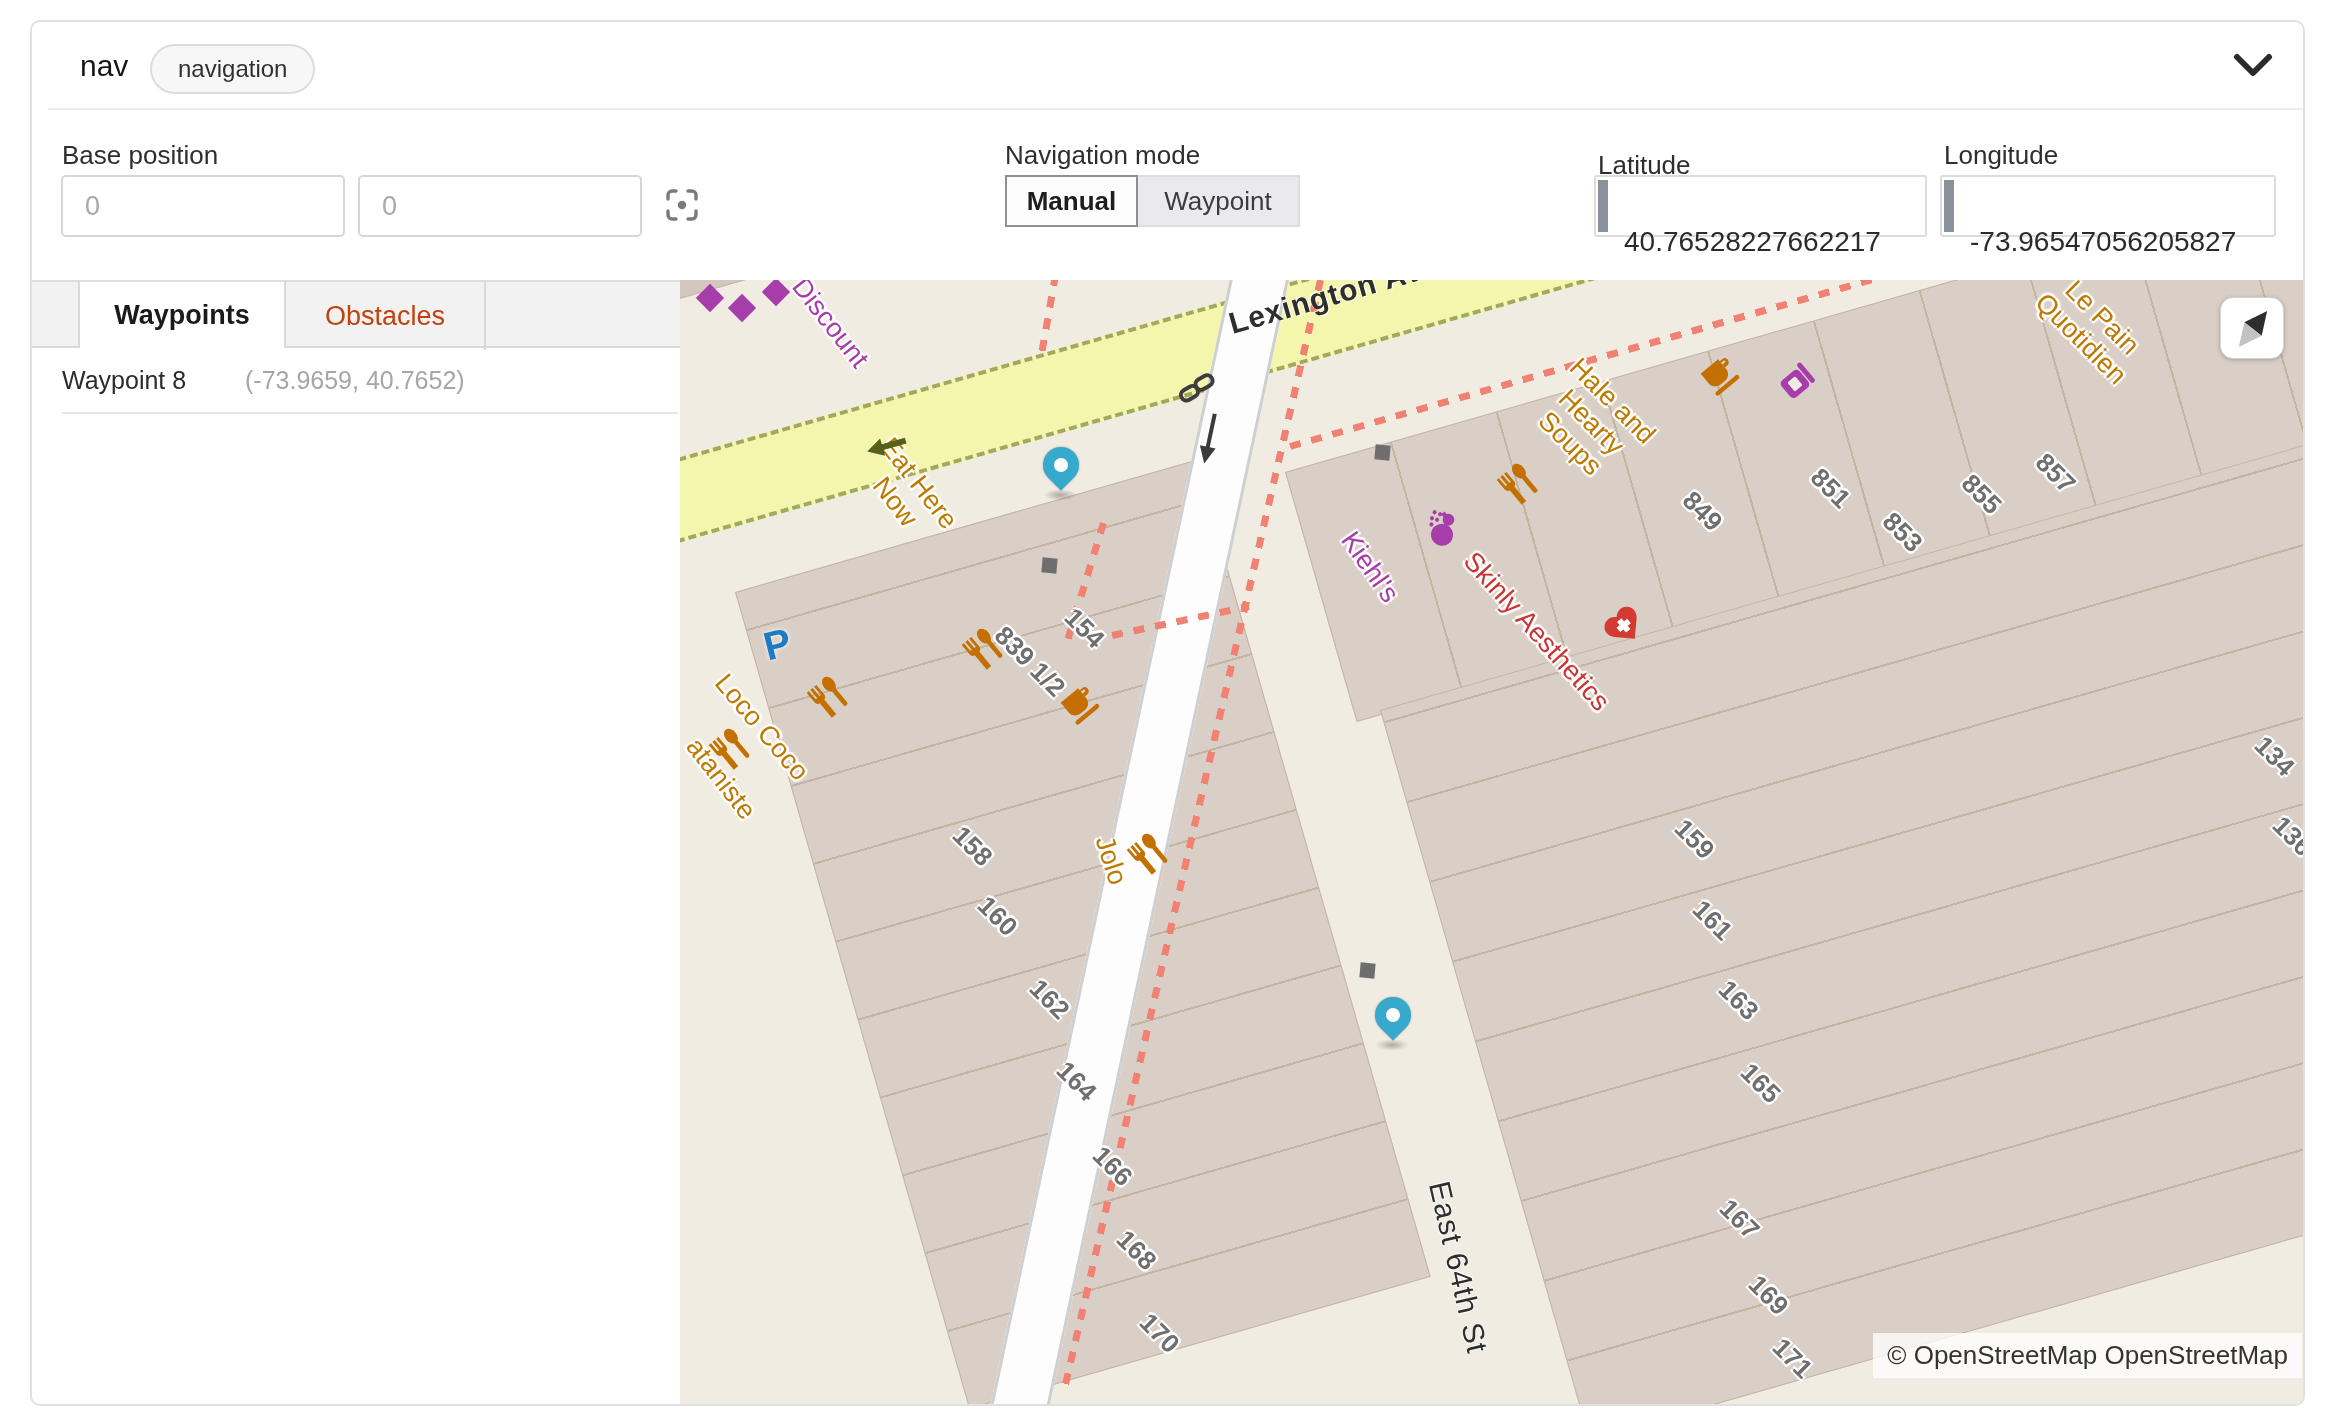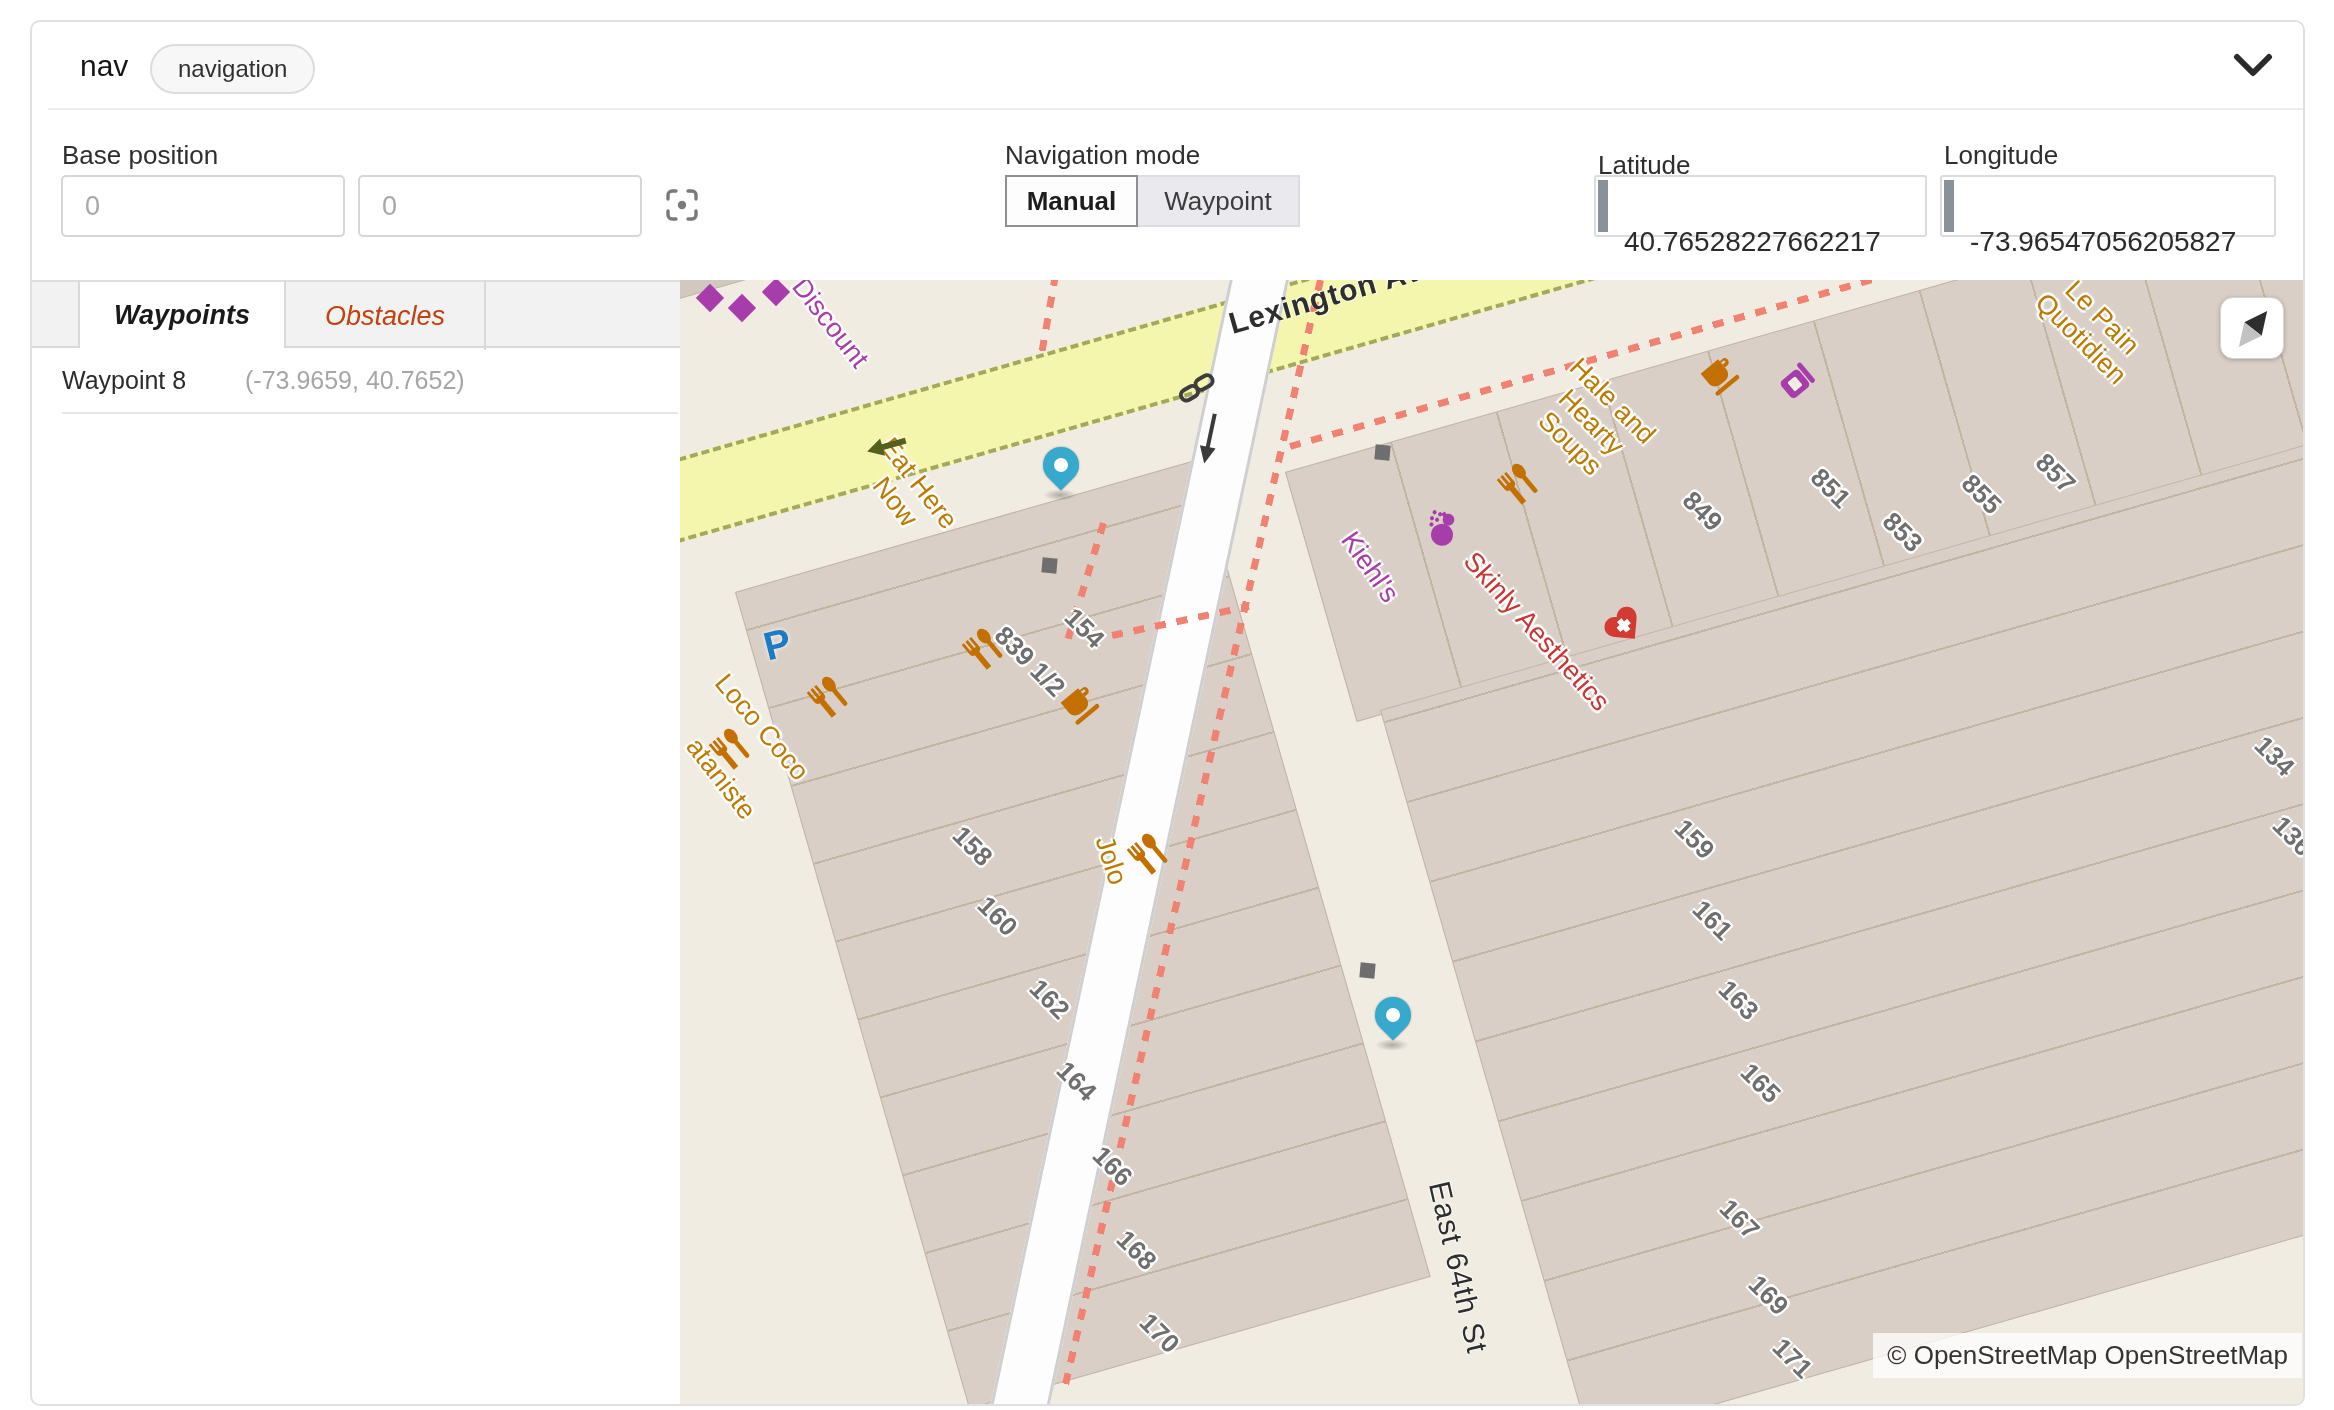--- a/index.html
+++ b/index.html
@@ -22,21 +22,21 @@
   .numwrap { position:absolute; height:62px; border:2px solid #dcdcdc; border-radius:3px; background:#fff; }
   .numbar { position:absolute; left:2px; top:3px; bottom:3px; width:10px; background:#8b919b; }
   .numval { position:absolute; left:28px; top:0; height:58px; line-height:58px; font-size:28px; color:#2b2b2b; white-space:nowrap;margin-top:36px; }
   .seg { position:absolute; display:flex; height:52px; }
   .seg-on  { width:133px; background:#fdfdfd; border:2px solid #8f8f8f; font-weight:bold; font-size:26px; color:#1d1d1d; z-index:2; cursor:pointer; }
   .seg-off { width:164px; background:#e9e9ee; border:2px solid #dcdce2; margin-left:-2px; font-size:26px; color:#3c3c3c; cursor:pointer; }
   .locbtn { position:absolute; width:40px; height:40px; background:transparent; border:none; cursor:pointer; }
 
   
   .tabstrip { position:absolute; left:0; top:258px; width:762px; height:68px; background:#f2f2f2;
-              border-top:2px solid #dedede; border-bottom:2px solid #d9d9d9; display:flex;font-style:italic; }
+              border-top:2px solid #dedede; border-bottom:2px solid #d9d9d9; display:flex; }
   .tab-lead { width:46px; }
   .tab { height:68px; margin-top:-2px; margin-bottom:-2px; font-size:27px; display:flex; align-items:center; justify-content:center; cursor:pointer; }
   .tab-active { width:208px; background:#fff; border-left:2px solid #d9d9d9; border-right:2px solid #d9d9d9; border-top:2px solid #dedede; font-weight:bold; color:#1a1a1a; }
   .tab-idle { width:200px; color:#c2410c; border-right:2px solid #d9d9d9; margin-top:0; margin-bottom:0; }
   .wplist { position:absolute; left:0; top:326px; width:648px; }
   .wprow { position:relative; height:66px; margin:0 2px 0 30px; border-bottom:2px solid #e6e6e6; cursor:pointer; }
   .wpname { position:absolute; left:0; top:18px; font-size:25px; color:#2b2b2b; }
   .wpcoords { position:absolute; left:183px; top:18px; font-size:25px; color:#a6a6a6; }
 
   

